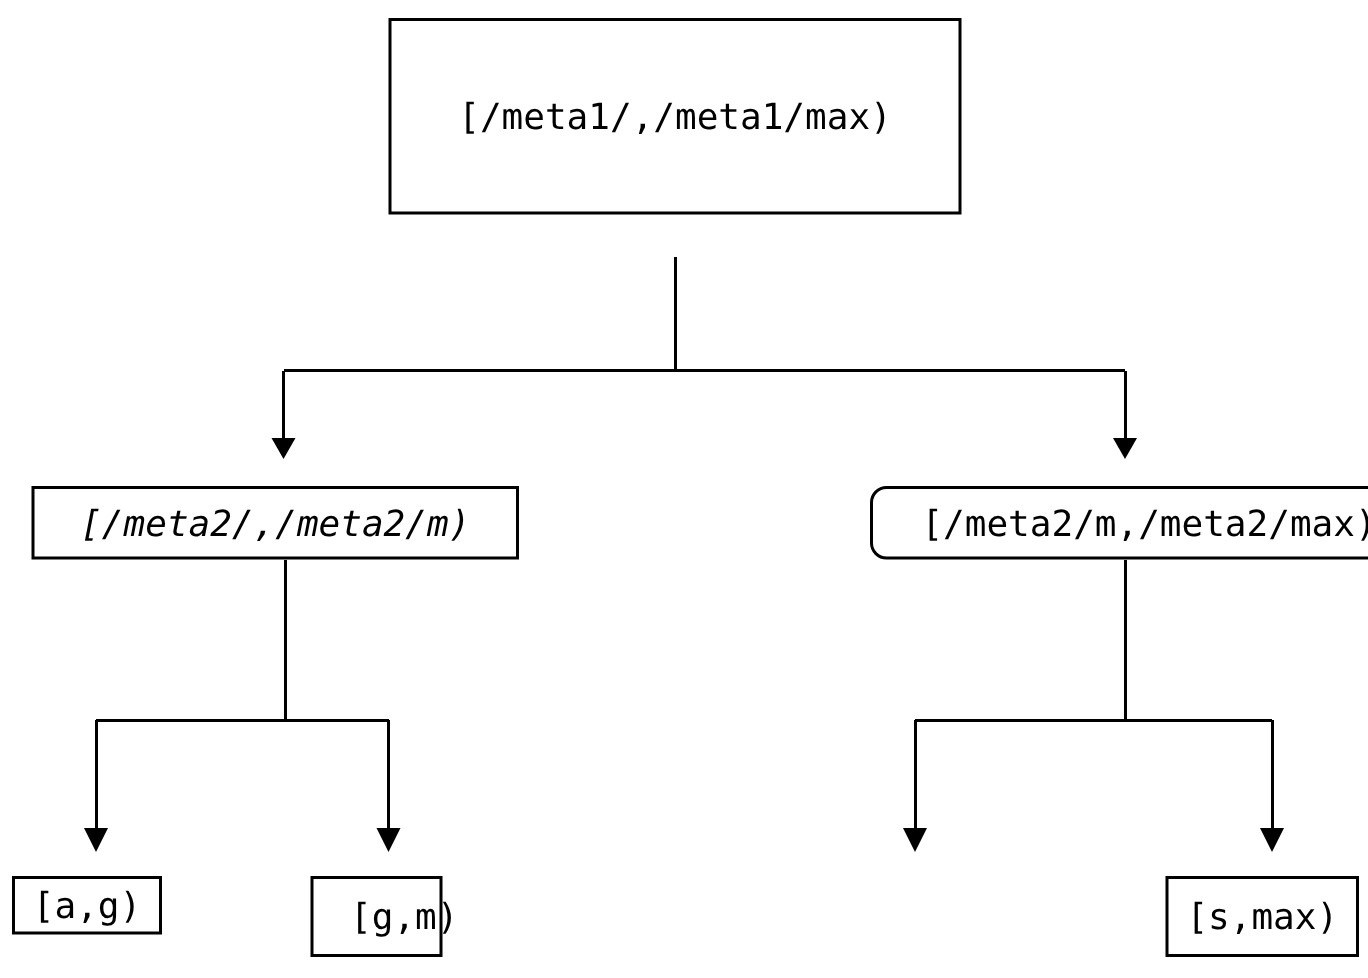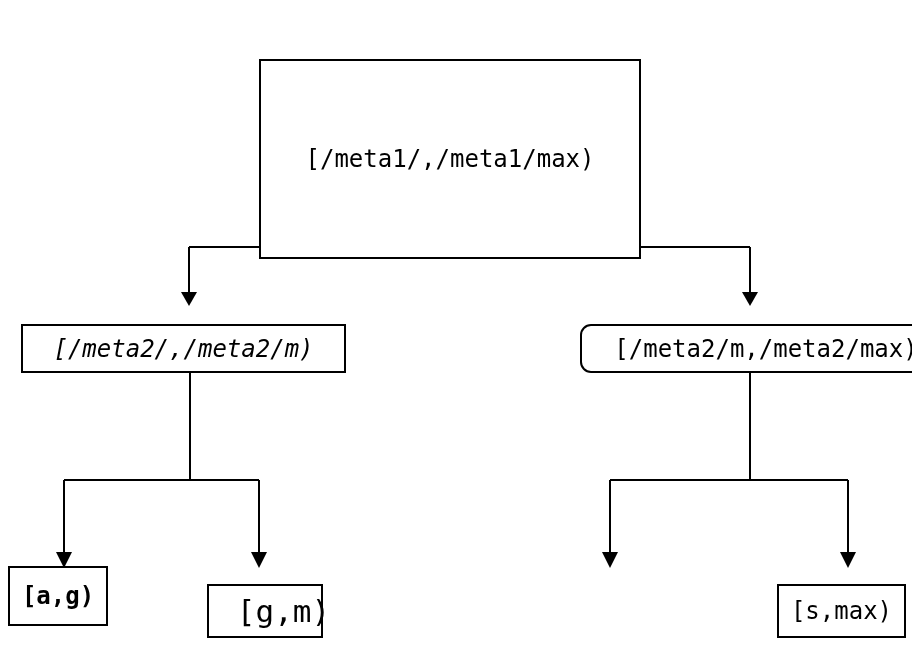--- a/index.html
+++ b/index.html
@@ -34,42 +34,40 @@
     color: #000000;
     letter-spacing: 0px;
     white-space: pre;
   }
   .node-label {
     display: block;
     line-height: 1;
   }
   
   #node-root {
-    left: 259px;  top: 12px;  width: 382px; height: 200px;
+    left: 259px;  top: 12px;  width: 382px; height: 131px;
     font-size: 24px;
-    margin-top: 47px;
   }
   #node-mid-left {
     left: 21px;   top: 324px; width: 325px; height: 49px;
     font-size: 24px;
     font-style: italic;
   }
   #node-mid-right {
     left: 580px;  top: 324px; width: 372px; height: 49px;
     font-size: 24px;
     border-radius: 11px;
   }
   #node-leaf-ag {
-    left: 8px;    top: 566px; width: 100px; height: 60px;
+    left: 8px;    top: 584px; width: 100px; height: 39px;
     font-size: 24px;
-    font-weight: bold;
   }
   #node-leaf-gm {
-    left: 207px;  top: 584px; width: 116px; height: 54px;
-    font-size: 31px;
+    left: 207px;  top: 584px; width: 88px; height: 54px;
+    font-size: 24px;
     padding-left: 37px;
   }
   #node-leaf-ms {
     left: 553px;  top: 584px; width: 100px; height: 54px;
     font-size: 24px;
   }
   #node-leaf-smax {
     left: 777px;  top: 584px; width: 129px; height: 54px;
     font-size: 24px;
   }

